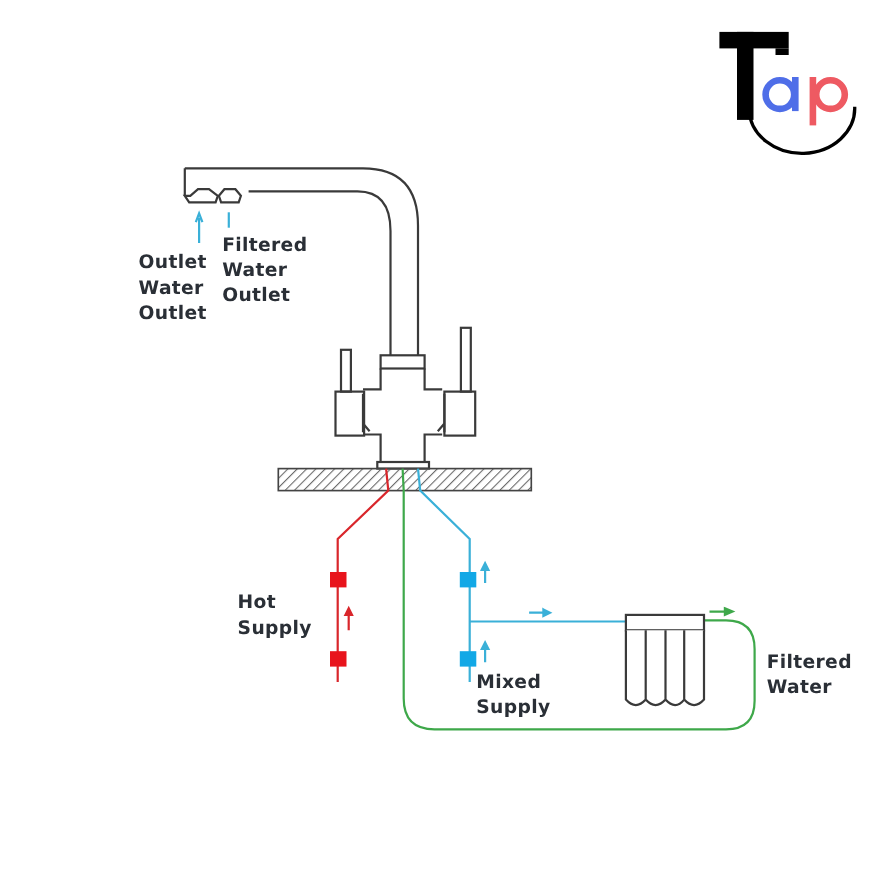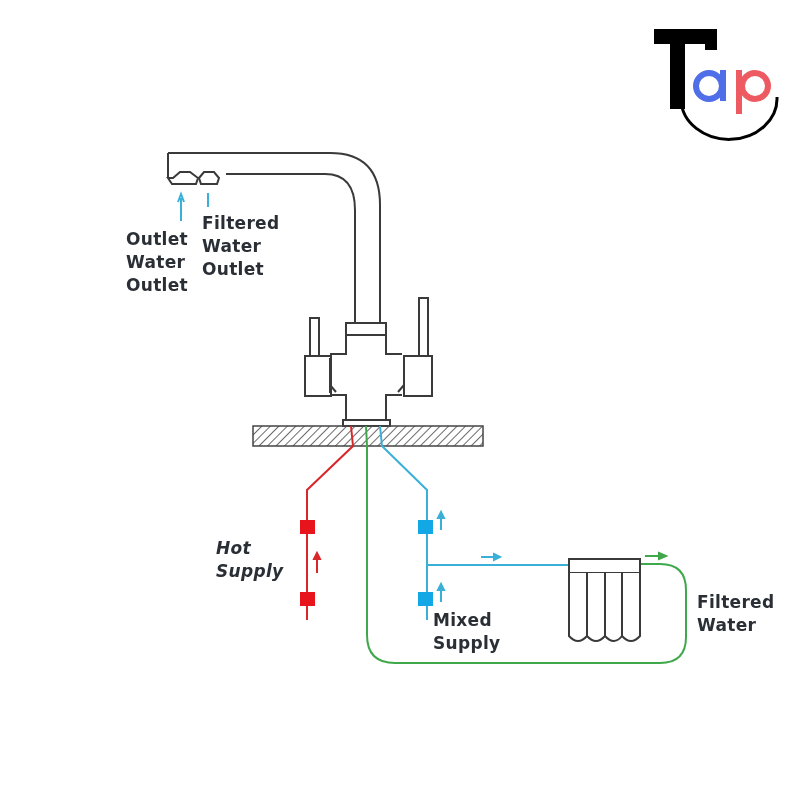--- a/index.html
+++ b/index.html
@@ -86,21 +86,21 @@
 <div class="lbl" style="left:126px; top:228px;">
   <div>Outlet</div>
   <div>Water</div>
   <div>Outlet</div>
 </div>
 <div class="lbl" style="left:202px; top:212px;">
   <div>Filtered</div>
   <div>Water</div>
   <div>Outlet</div>
 </div>
-<div class="lbl" style="left:216px; top:537px;font-style:italic;">
+<div class="lbl" style="left:216px; top:537px;">
   <div>Hot</div>
   <div>Supply</div>
 </div>
 <div class="lbl" style="left:433px; top:609px;">
   <div>Mixed</div>
   <div>Supply</div>
 </div>
 <div class="lbl" style="left:697px; top:591px;">
   <div>Filtered</div>
   <div>Water</div>

